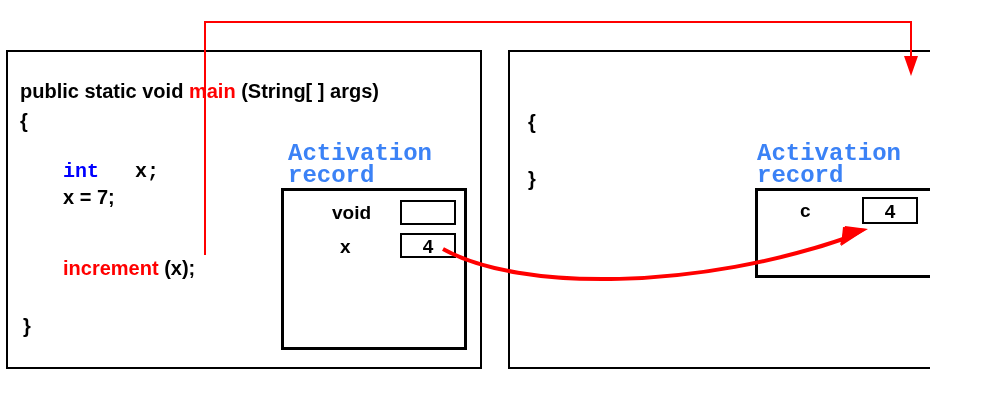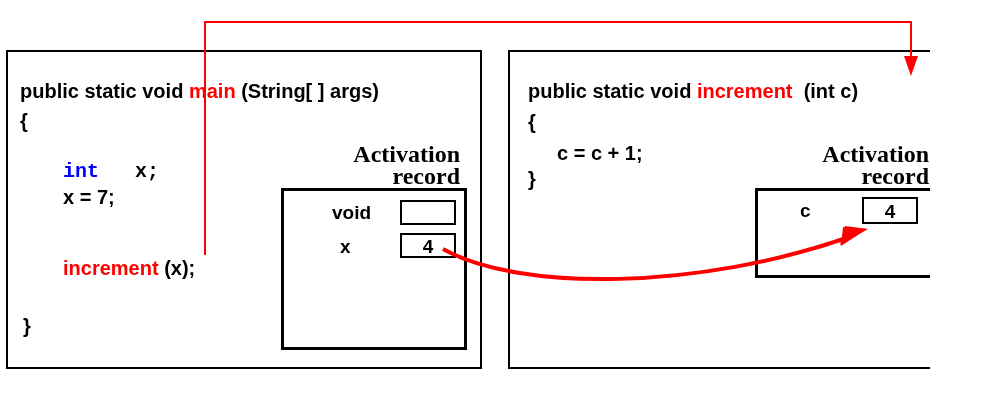--- a/index.html
+++ b/index.html
@@ -36,26 +36,26 @@
     color: #000000;
     letter-spacing: 0px;
   }
   .code .kw-red  { color: #ff0000; }
   .code .kw-blue { color: #0000ff; }
   .code .plain   { font-weight: bold; color: #000000; }
 
   
   .ar-title {
     position: absolute;
-    text-align: right;
-    font-family: Liberation Serif, serif;
+    text-align: left;
+    font-family: Liberation Mono, monospace;
     font-weight: bold;
     font-size: 24px;
     line-height: 22px;
-    color: #000000;
+    color: #3b82f6;
     white-space: pre;
   }
 
   
   .ar-box {
     position: absolute;
     border: 3px solid #000000;
     box-sizing: border-box;
     background: transparent;
   }
@@ -126,25 +126,23 @@
   <div class="ar-box" style="left:281px; top:188px; width:186px; height:162px;"></div>
 
   <div class="slot-label" style="left:332px; top:202px;">void</div>
   <div class="slot-cell" style="left:400px; top:200px; width:56px; height:25px; line-height:23px;"></div>
 
   <div class="slot-label" style="left:340px; top:236px;">x</div>
   <div class="slot-cell" style="left:400px; top:233px; width:56px; height:25px; line-height:23px;">4</div>
 
   <div class="panel" id="panel-incr"></div>
 
-  <div class="code" style="left:528px; top:80px;"><span class="plain">public static void </span><span class="kw-red">increment</span><span class="plain">  (int c)</span></div>
 
   <div class="code" style="left:528px; top:111px;">{</div>
 
-  <div class="code" style="left:557px; top:142px;">c = c + 1;</div>
 
   <div class="code" style="left:528px; top:168px;">}</div>
 
   <div class="ar-title" style="left:757px; top:143px; width:172px;"><span>Activation</span><br><span>record</span></div>
 
   <div class="ar-box" style="left:755px; top:188px; width:178px; height:90px;"></div>
 
   <div class="slot-label" style="left:800px; top:200px;">c</div>
   <div class="slot-cell" style="left:862px; top:197px; width:56px; height:27px; line-height:25px;">4</div>
 

